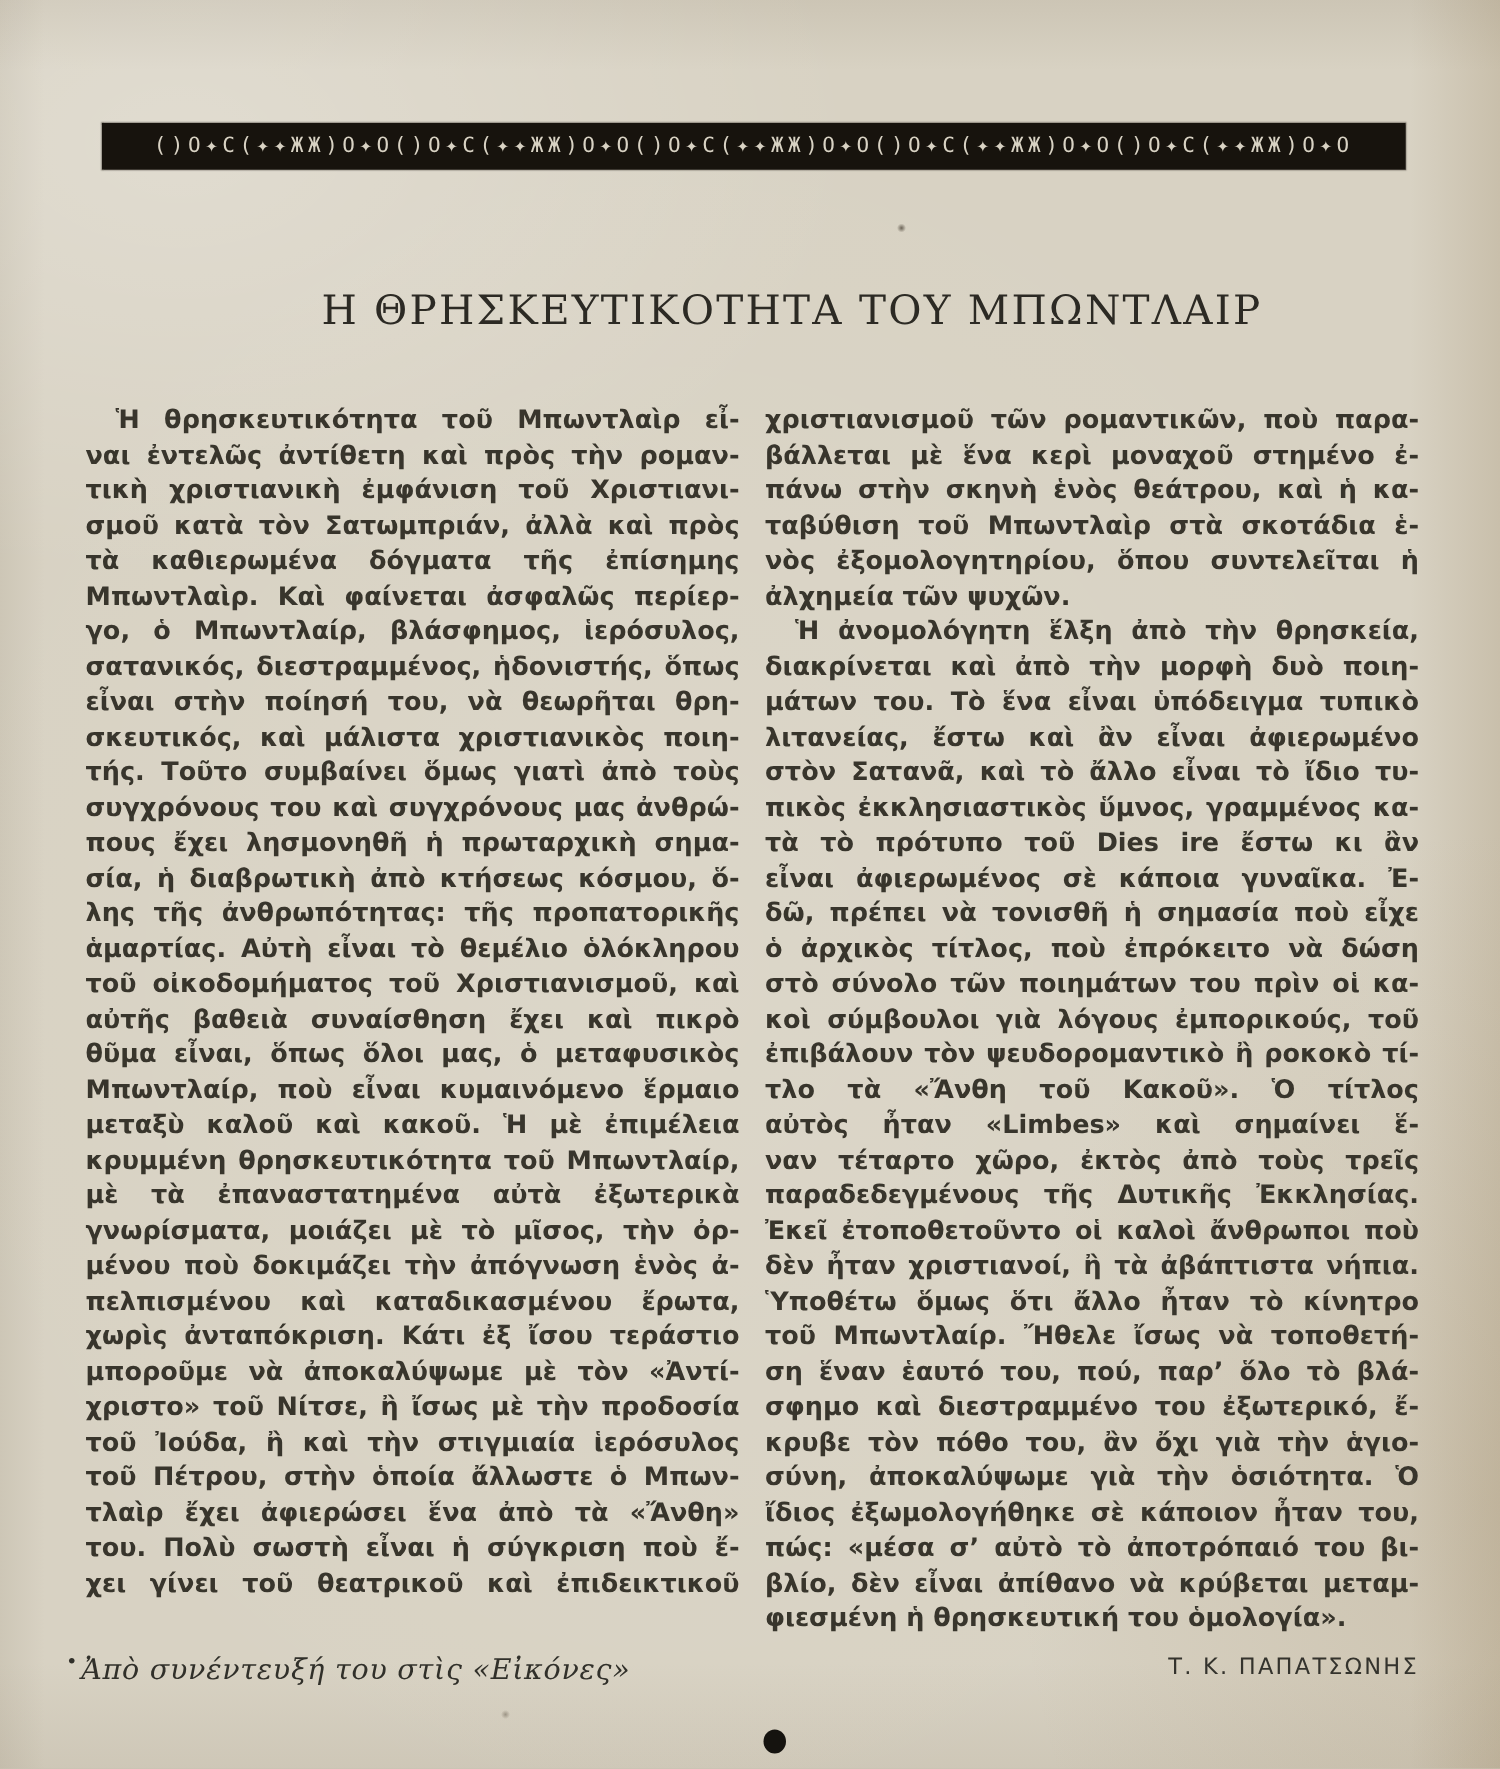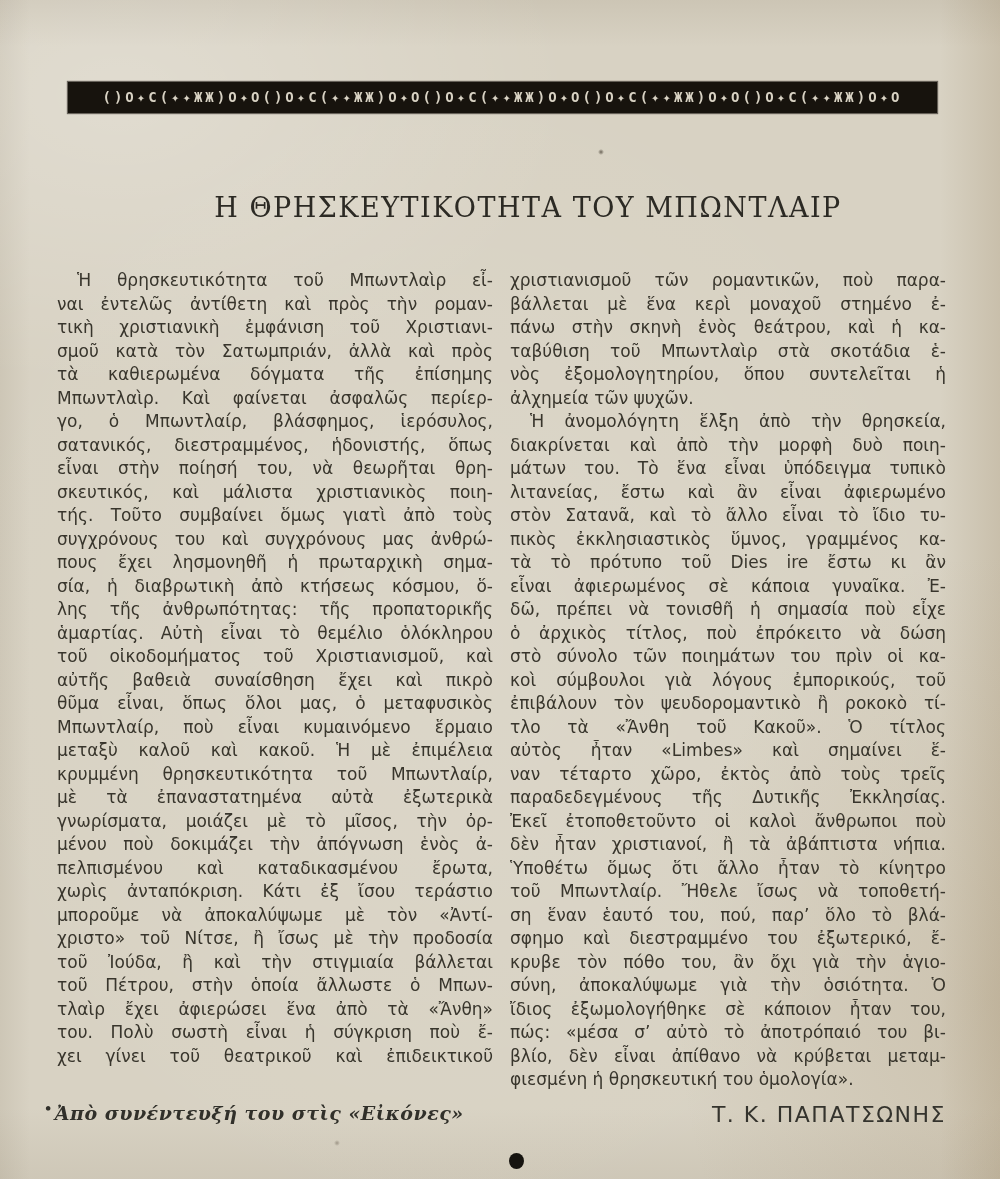--- a/index.html
+++ b/index.html
@@ -18,48 +18,48 @@
     font-family:"DejaVu Sans", sans-serif;
   }
   .ornament{
     position:absolute;left:68px;top:82px;width:869px;height:31px;
     background:#17130d;
     display:flex;align-items:center;justify-content:center;overflow:hidden;
     box-shadow:0 0 1px 1px rgba(23,19,13,.6);
   }
   .ornament span{
     color:#d8d2c3;font-family:"DejaVu Sans Mono", monospace;
-    font-size:14px;font-weight:bold;letter-spacing:3px;white-space:nowrap;
+    font-size:14px;font-weight:normal;letter-spacing:3px;white-space:nowrap;
     line-height:1;transform:translateY(-1px);text-align:right;
   }
   h1.title{
     position:absolute;left:16px;top:180px;width:100%;margin:12px;
     text-align:center;font-family:"DejaVu Serif", serif;font-weight:500;
     font-size:27px;letter-spacing:1.5px;color:#2c2a24;
   }
   .columns{
     position:absolute;left:57px;top:269px;width:890px;
-    display:flex;gap:17px;
+    display:flex;gap:17px;font-weight:bold;
   }
   .col{
     width:436px;flex:0 0 436px;
     font-size:17px;line-height:23.5px;color:#38352c;
   }
   .line{text-align:justify;text-align-last:justify;height:23.5px;}
   .line.end{text-align-last:left;}
   .line.indent{text-indent:20px;}
   .footnote{
     position:absolute;left:44px;top:1101px;
-    font-family:"DejaVu Serif", serif;font-style:italic;font-weight:bold;
+    font-family:"DejaVu Serif", serif;font-style:italic;font-weight:normal;
     font-size:19px;color:#31302a;letter-spacing:.5px;
   }
   .footnote sup{font-size:13px;font-style:normal;margin-right:2px;}
   .signature{
     position:absolute;right:54px;top:1102px;
-    font-size:22px;letter-spacing:1.5px;color:#34332d;
+    font-size:15px;letter-spacing:1.5px;color:#34332d;
   }
   .page-dot{
     position:absolute;left:509px;top:1153px;width:15px;height:16px;
     border-radius:50%;background:#15130f;
   }
 </style>
 </head>
 <body>
 
 <div class="page">
@@ -94,21 +94,21 @@
         <div class="line">Μπωντλαίρ, ποὺ εἶναι κυμαινόμενο ἕρμαιο</div>
         <div class="line">μεταξὺ καλοῦ καὶ κακοῦ. Ἡ μὲ ἐπιμέλεια</div>
         <div class="line">κρυμμένη θρησκευτικότητα τοῦ Μπωντλαίρ,</div>
         <div class="line">μὲ τὰ ἐπαναστατημένα αὐτὰ ἐξωτερικὰ</div>
         <div class="line">γνωρίσματα, μοιάζει μὲ τὸ μῖσος, τὴν ὀρ-</div>
         <div class="line">μένου ποὺ δοκιμάζει τὴν ἀπόγνωση ἑνὸς ἀ-</div>
         <div class="line">πελπισμένου καὶ  καταδικασμένου ἔρωτα,</div>
         <div class="line">χωρὶς ἀνταπόκριση. Κάτι ἐξ ἴσου τεράστιο</div>
         <div class="line">μποροῦμε νὰ ἀποκαλύψωμε μὲ τὸν «Ἀντί-</div>
         <div class="line">χριστο» τοῦ Νίτσε, ἢ ἴσως μὲ τὴν προδοσία</div>
-        <div class="line">τοῦ Ἰούδα, ἢ καὶ τὴν στιγμιαία βάλλεται</div>
+        <div class="line">τοῦ Ἰούδα, ἢ καὶ τὴν στιγμιαία ἱερόσυλος</div>
         <div class="line">τοῦ Πέτρου, στὴν ὁποία ἄλλωστε ὁ Μπων-</div>
         <div class="line">τλαὶρ ἔχει ἀφιερώσει ἕνα ἀπὸ τὰ «Ἄνθη»</div>
         <div class="line">του. Πολὺ σωστὴ εἶναι ἡ σύγκριση ποὺ ἔ-</div>
         <div class="line">χει γίνει τοῦ θεατρικοῦ καὶ ἐπιδεικτικοῦ</div>
       </div>
     <div class="col">
         <div class="line">χριστιανισμοῦ τῶν ρομαντικῶν, ποὺ παρα-</div>
         <div class="line">βάλλεται μὲ ἕνα κερὶ μοναχοῦ στημένο ἐ-</div>
         <div class="line">πάνω στὴν σκηνὴ ἑνὸς θεάτρου, καὶ ἡ κα-</div>
         <div class="line">ταβύθιση τοῦ Μπωντλαὶρ στὰ σκοτάδια ἑ-</div>

